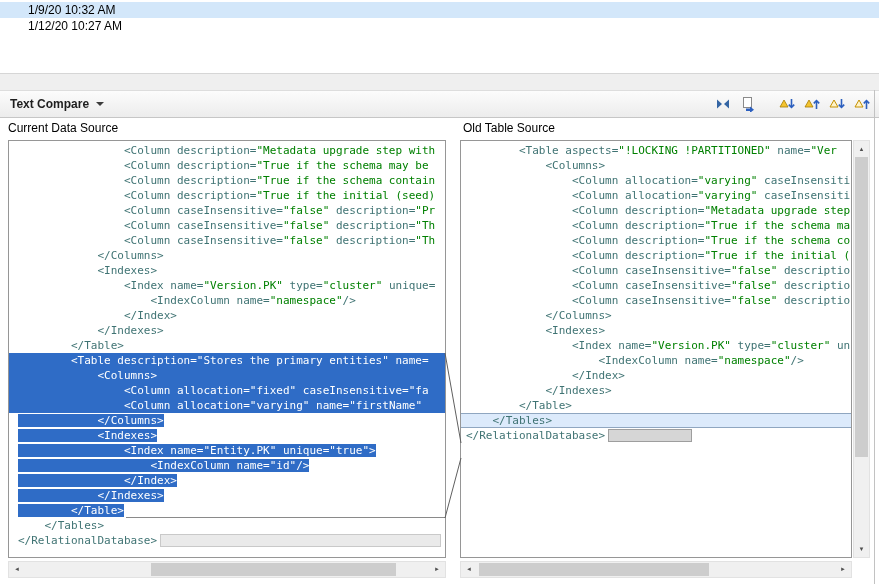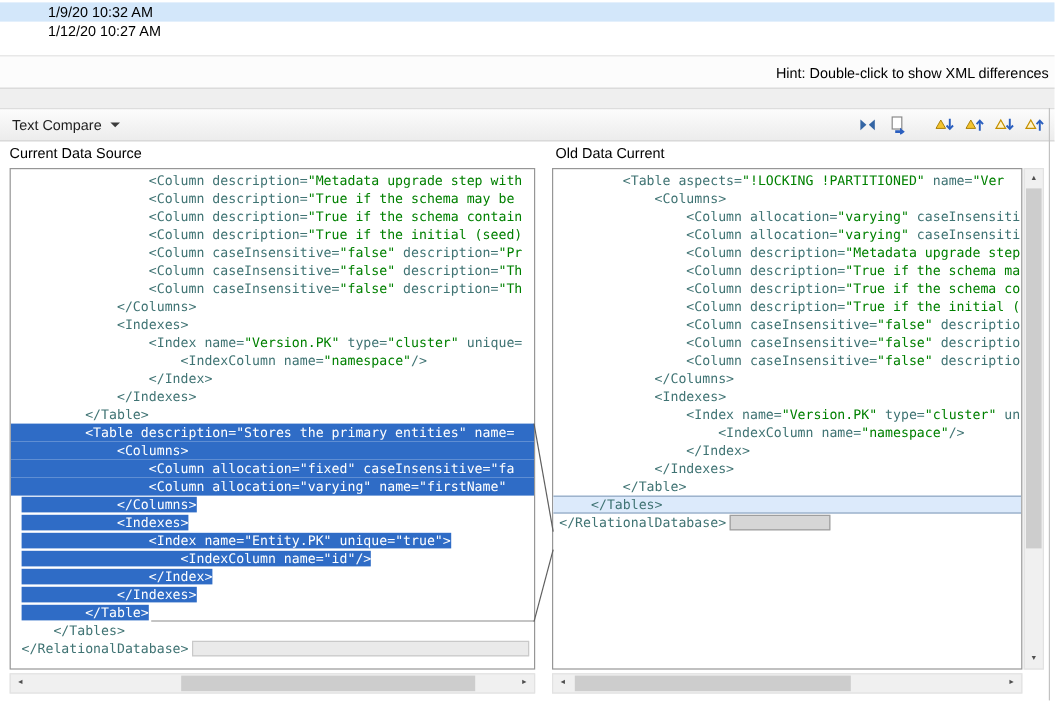--- a/index.html
+++ b/index.html
@@ -5,35 +5,35 @@
   :root{
     --sel:#2F6CC6; --str:#008000; --mk:#3F7373; --band:#DCEAFB;
   }
   html,body{margin:0;padding:0;background:#fff;}
   #app{position:relative;width:879px;height:584px;background:#fff;overflow:hidden;
        font-family:"Liberation Sans",sans-serif;}
 
   
   .history{position:absolute;left:0;top:0;width:879px;height:46px;background:#fff;}
   #history-rows{padding-top:2px;}
-  .h-row{height:16px;line-height:16px;font-size:12px;color:#000;padding-left:40px;}
+  .h-row{height:16px;line-height:16px;font-size:12px;color:#000;padding-left:28px;}
   .h-row.selrow{background:#D3E7FA;}
 
   .hint-strip{position:absolute;left:0;top:46px;width:879px;height:27px;background:#FCFCFC;
               border-top:1px solid #E3E3E3;box-sizing:border-box;}
   .hint{position:absolute;right:5px;bottom:5px;font-size:12px;color:#000;}
 
   .sash{position:absolute;left:0;top:73px;width:879px;height:17px;background:#EFEFEF;
         border-top:1px solid #D6D6D6;box-sizing:border-box;}
 
   
   .cmp-header{position:absolute;left:0;top:90px;width:879px;height:28px;
               background:linear-gradient(#FCFCFC,#ECECEC);
               border-top:1px solid #DDDDDD;border-bottom:1px solid #C6C6C6;
-              box-sizing:border-box;display:flex;align-items:center;}
+              box-sizing:border-box;display:flex;align-items:center;font-weight:bold;}
   .mode{display:flex;align-items:center;margin-left:10px;font-size:12px;color:#1e1e1e;}
   .caret{width:0;height:0;border-left:4px solid transparent;border-right:4px solid transparent;
          border-top:4px solid #3c3c3c;margin-left:7px;}
   .tb{margin-left:auto;margin-right:6px;display:flex;align-items:center;gap:3px;}
   .tb-btn{width:22px;height:20px;display:flex;align-items:center;justify-content:center;}
   .tb-btn svg{width:16px;height:16px;}
   .tb-btn.sep{margin-right:14px;}
 
   
   .pane-titles{position:absolute;left:0;top:118px;width:879px;height:22px;background:#fff;padding-left:24px;}
@@ -95,23 +95,20 @@
 
 <div id="app">
 
   <div class="history">
     <div id="history-rows">
         <div class="h-row selrow">1/9/20 10:32 AM</div>
         <div class="h-row">1/12/20 10:27 AM</div>
       </div>
   </div>
 
-  <div class="hint-strip">
-    <span class="hint">Hint: Double-click to show XML differences</span>
-  </div>
 
   <div class="sash"></div>
 
   <div class="cmp-header">
     <div class="mode">
       <span>Text Compare</span>
       <span class="caret"></span>
     </div>
     <div class="tb" id="toolbar">
         <span class="tb-btn">
@@ -152,21 +149,21 @@
             <path d="M5 4 L9 11 H1 Z" fill="#FFF3C8" stroke="#C49000" stroke-width="1"></path>
             <path d="M12.5 5 V13" stroke="#2B5FBF" stroke-width="1.6" fill="none"></path>
             <path d="M9.8 7.4 L12.5 4.6 L15.2 7.4" stroke="#2B5FBF" stroke-width="1.6" fill="none"></path>
           </svg>
         </span>
       </div>
   </div>
 
   <div class="pane-titles">
     <span class="pt left">Current Data Source</span>
-    <span class="pt right">Old Data Current</span>
+    <span class="pt right">Old Table Source</span>
   </div>
 
   <div class="cmp-body">
     <div class="pane left-pane" id="leftPane">
         <div class="line"><span class="inner"><span class="t">                &lt;Column description=</span><span class="v">"Metadata upgrade step with</span></span></div>
         <div class="line"><span class="inner"><span class="t">                &lt;Column description=</span><span class="v">"True if the schema may be</span></span></div>
         <div class="line"><span class="inner"><span class="t">                &lt;Column description=</span><span class="v">"True if the schema contain</span></span></div>
         <div class="line"><span class="inner"><span class="t">                &lt;Column description=</span><span class="v">"True if the initial (seed)</span></span></div>
         <div class="line"><span class="inner"><span class="t">                &lt;Column caseInsensitive=</span><span class="v">"false"</span><span class="t"> description=</span><span class="v">"Pr</span></span></div>
         <div class="line"><span class="inner"><span class="t">                &lt;Column caseInsensitive=</span><span class="v">"false"</span><span class="t"> description=</span><span class="v">"Th</span></span></div>

